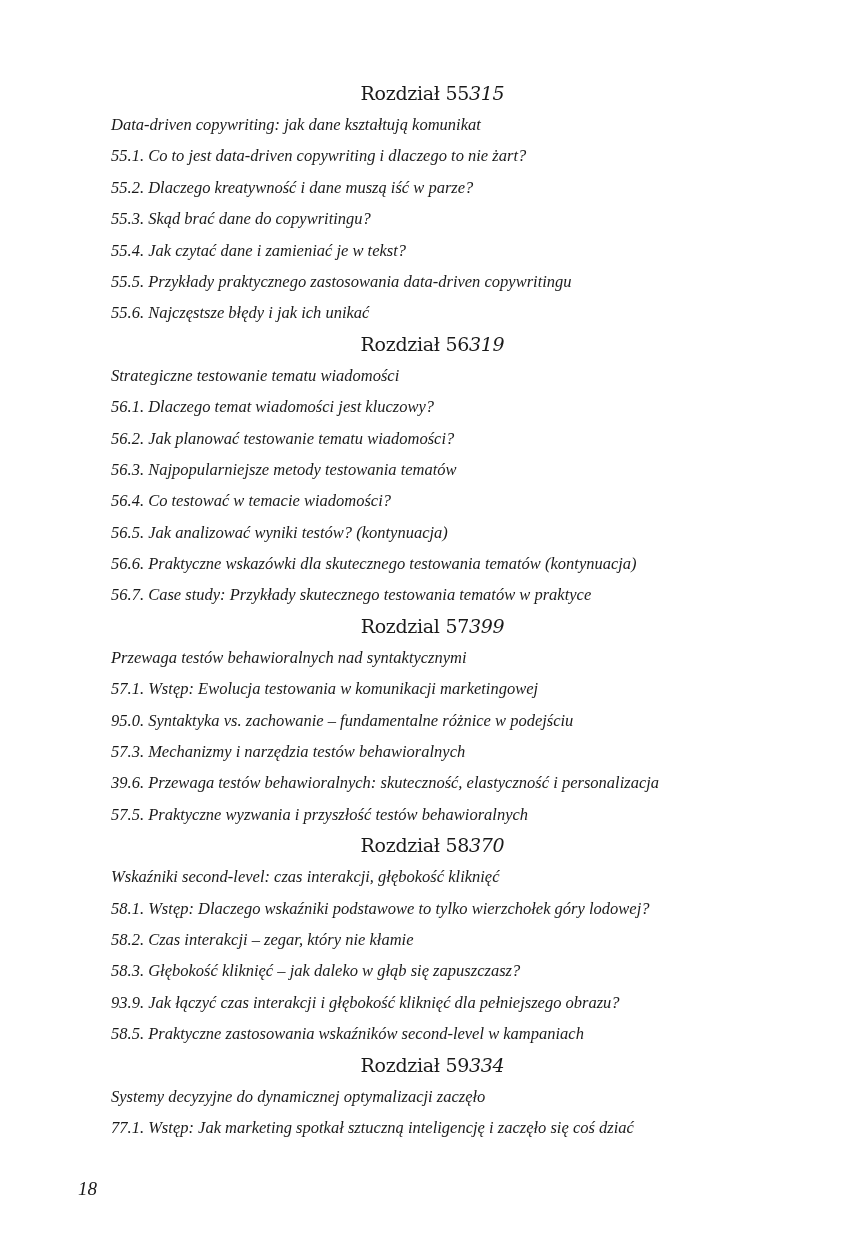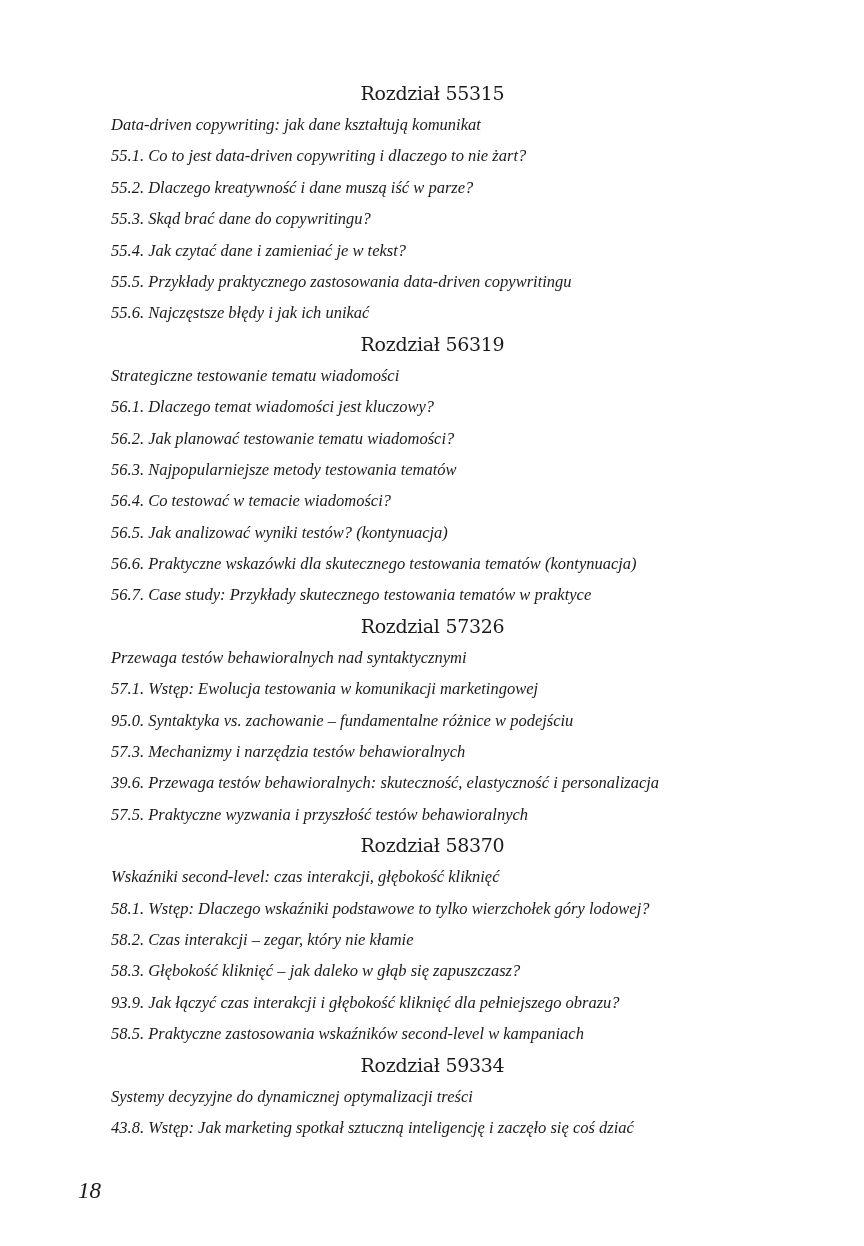--- a/index.html
+++ b/index.html
@@ -25,21 +25,21 @@
       justify-content: center;
       align-items: baseline;
       height: 31px;
       line-height: 31px;
       font-family: "DejaVu Serif", serif;
       font-size: 19px;
       letter-spacing: -0.3px;
       color: #1a1a1a;
     }
     .chapter-title { white-space: nowrap; }
-    .chapter-page { white-space: nowrap; }
+    .chapter-page { white-space: nowrap; font-style: italic; }
     .entries {
       margin: 0;
       padding: 0;
       list-style: none;
     }
     .entry {
       padding-left: 32px;
       height: 31.4px;
       line-height: 31.4px;
       font-family: Liberation Serif, serif;
@@ -47,21 +47,21 @@
       font-size: 16.5px;
       color: #1a1a1a;
       white-space: nowrap;
     }
     .page-number {
       position: absolute;
       left: 78px;
       top: 1178px;
       font-family: "Liberation Serif", serif;
       font-style: italic;
-      font-size: 23px;
+      font-size: 19px;
       color: #1a1a1a;
     }
   </style>
 </head>
 <body>
 
 <div class="toc" id="toc">
     <section>
       <div class="chapter-row">
         <span class="chapter-title">Rozdział 55</span>
@@ -89,21 +89,21 @@
         <li class="entry">56.3. Najpopularniejsze metody testowania tematów</li>
         <li class="entry">56.4. Co testować w temacie wiadomości?</li>
         <li class="entry">56.5. Jak analizować wyniki testów? (kontynuacja)</li>
         <li class="entry">56.6. Praktyczne wskazówki dla skutecznego testowania tematów (kontynuacja)</li>
         <li class="entry">56.7. Case study: Przykłady skutecznego testowania tematów w praktyce</li>
       </ul>
     </section>
     <section>
       <div class="chapter-row">
         <span class="chapter-title">Rozdzial 57</span>
-        <span class="chapter-page">326</span>
+        <span class="chapter-page">399</span>
       </div>
       <ul class="entries">
         <li class="entry">Przewaga testów behawioralnych nad syntaktycznymi</li>
         <li class="entry">57.1. Wstęp: Ewolucja testowania w komunikacji marketingowej</li>
         <li class="entry">95.0. Syntaktyka vs. zachowanie – fundamentalne różnice w podejściu</li>
         <li class="entry">57.3. Mechanizmy i narzędzia testów behawioralnych</li>
         <li class="entry">39.6. Przewaga testów behawioralnych: skuteczność, elastyczność i personalizacja</li>
         <li class="entry">57.5. Praktyczne wyzwania i przyszłość testów behawioralnych</li>
       </ul>
     </section>
@@ -120,19 +120,19 @@
         <li class="entry">93.9. Jak łączyć czas interakcji i głębokość kliknięć dla pełniejszego obrazu?</li>
         <li class="entry">58.5. Praktyczne zastosowania wskaźników second-level w kampaniach</li>
       </ul>
     </section>
     <section>
       <div class="chapter-row">
         <span class="chapter-title">Rozdział 59</span>
         <span class="chapter-page">334</span>
       </div>
       <ul class="entries">
-        <li class="entry">Systemy decyzyjne do dynamicznej optymalizacji treści</li>
-        <li class="entry">43.8. Wstęp: Jak marketing spotkał sztuczną inteligencję i zaczęło się coś dziać</li>
+        <li class="entry">Systemy decyzyjne do dynamicznej optymalizacji zaczęło</li>
+        <li class="entry">77.1. Wstęp: Jak marketing spotkał sztuczną inteligencję i zaczęło się coś dziać</li>
       </ul>
     </section>
   </div>
 
 <div class="page-number">18</div>
 
 </body></html>

